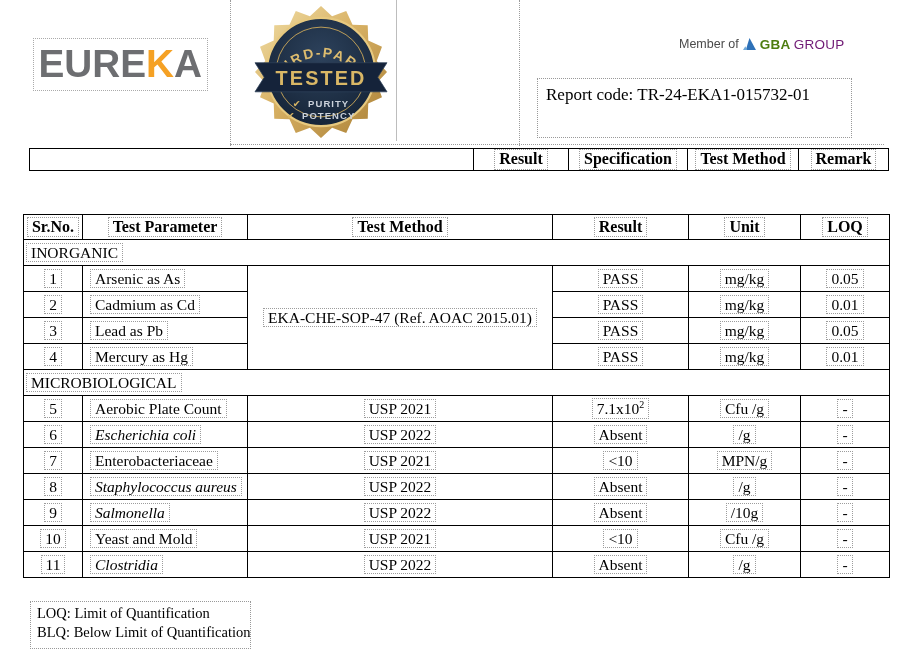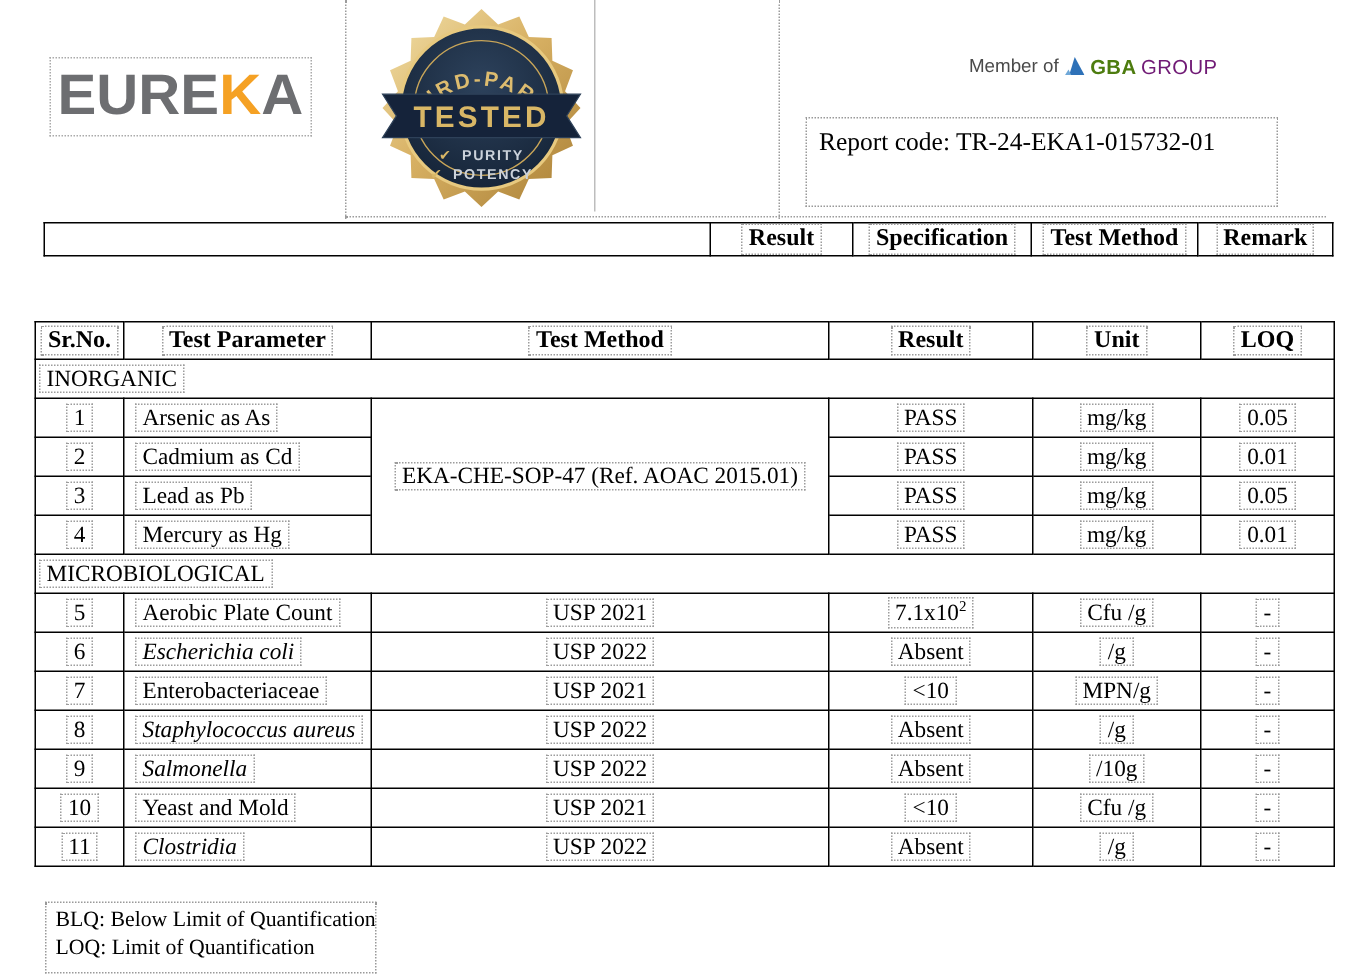--- a/index.html
+++ b/index.html
@@ -27,21 +27,21 @@
 
   .sep-dot-v { position:absolute; width:0; border-left:1px dotted #9c9c9c; }
   .sep-solid-v { position:absolute; width:1px; background:#bdbdbd; }
   .sep-dot-h { position:absolute; height:0; border-top:1px dotted #9c9c9c; }
 
   .badge-wrap { position:absolute; left:255px; top:6px; width:132px; height:132px; }
   .badge-wrap svg { width:132px; height:132px; display:block; overflow:visible; }
   .badge-sans { font-family:"Liberation Sans","DejaVu Sans",sans-serif; }
 
   .member-line {
-    position:absolute; left:646px; top:35px; width:220px; height:18px;
+    position:absolute; left:679px; top:35px; width:220px; height:18px;
     font-family:"Liberation Sans","DejaVu Sans",sans-serif;
     font-size:12.5px; color:#4a4a4a; white-space:nowrap;
     display:flex; align-items:center; gap:3px;
   }
   .gba-bold { font-weight:bold; color:#4d7c0f; font-size:13.5px; letter-spacing:0.3px; }
   .gba-light { color:#701a75; font-size:13.5px; letter-spacing:0.3px; }
 
   .report-box {
     position:absolute; left:537px; top:78px; width:297px; height:56px;
     border:1px dotted #999; padding:2px 8px 0 8px;
@@ -261,17 +261,17 @@
       <td class="cell-left"><span class="fld it">Clostridia</span></td>
       <td><span class="fld">USP 2022</span></td>
       <td><span class="fld">Absent</span></td>
       <td><span class="fld">/g</span></td>
       <td><span class="fld">-</span></td>
     </tr>
   </tbody>
     </table>
 
   <div class="footnote-box">
+    <div>LOQ: Limit of Quantification</div>
     <div>BLQ: Below Limit of Quantification</div>
-    <div>LOQ: Limit of Quantification</div>
   </div>
 
 </div>
 
 </body></html>

